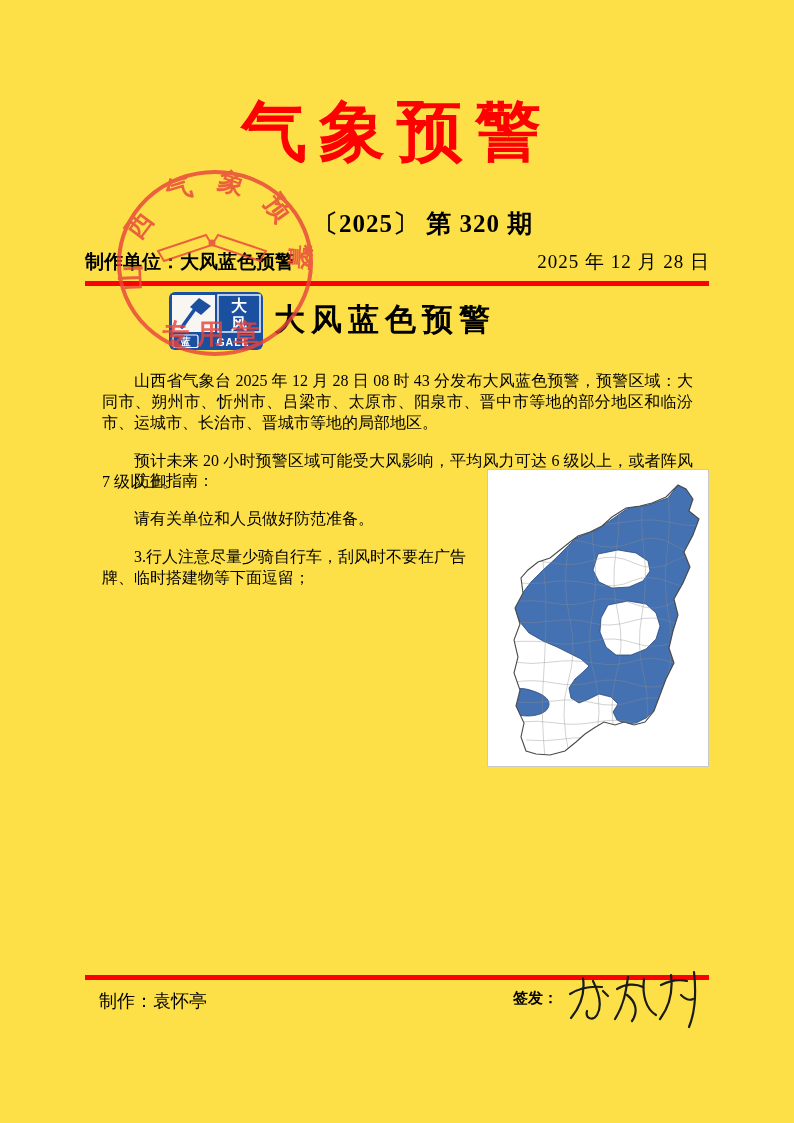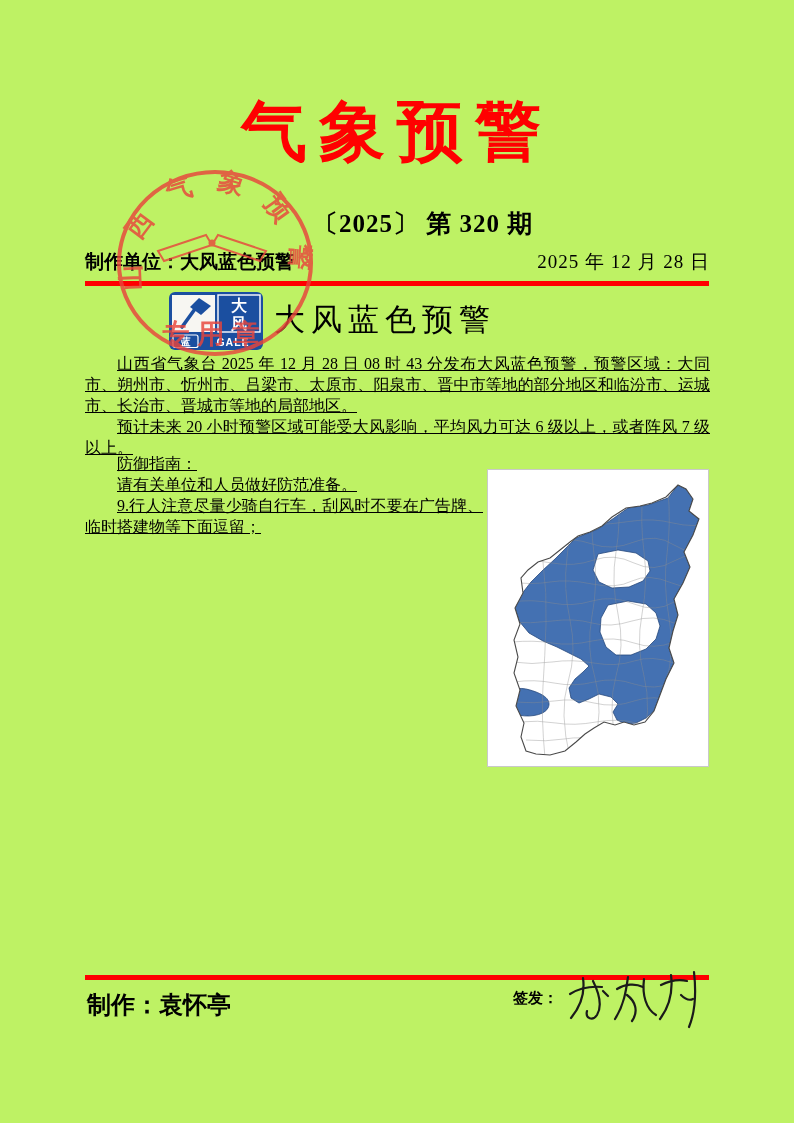--- a/index.html
+++ b/index.html
@@ -1,20 +1,20 @@
 <!DOCTYPE html>
 <html><head>
 <meta charset="utf-8">
 <style>
   html,body{margin:0;padding:0;}
   body{background:#888;}
   .page{
     position:relative;
     width:794px;height:1123px;
-    background:#bef264;
+    background:#fde047;
     margin:0 auto;
     overflow:hidden;
     font-family:"Liberation Serif","DejaVu Serif",serif;
     color:#000;
   }
   .doc-title{
     position:absolute;top:96px;left:0;width:100%;
     text-align:center;
     font-size:66px;font-weight:700;color:#ff0000;
     letter-spacing:12px;line-height:72px;
@@ -34,39 +34,39 @@
   .rule{position:absolute;left:85px;width:624px;background:#ff0000;}
   .rule-top{top:281px;height:5px;}
   .rule-bottom{top:975px;height:5px;}
   .stamp{
     position:absolute;left:112px;top:165px;width:206px;height:196px;
     opacity:.82;pointer-events:none;z-index:30;
   }
   .warning-icon{position:absolute;left:169px;top:292px;z-index:5;}
   .warning-title{
     position:absolute;left:274px;top:299px;
-    font-size:31px;font-weight:400;letter-spacing:6px;
+    font-size:31px;font-weight:700;letter-spacing:6px;
     white-space:nowrap;
   }
   .content-wide{
     position:absolute;left:85px;top:353px;width:625px;
     font-size:16px;line-height:21px;text-align:justify;
   }
   .content-narrow{
     position:absolute;left:85px;top:453px;width:398px;
     font-size:16px;line-height:21px;text-align:justify;
   }
-  .content-wide p,.content-narrow p{margin:0;text-indent:2em;text-decoration:underline;}
+  .content-wide p,.content-narrow p{margin:17px;text-indent:2em;}
   .map-box{
     position:absolute;left:487px;top:469px;width:222px;height:298px;
     border:1px solid #c9c9c9;background:#fff;box-sizing:border-box;
   }
   .footer-maker{
-    position:absolute;left:87px;top:989px;
-    font-size:24px;font-weight:700;white-space:nowrap;
+    position:absolute;left:99px;top:989px;
+    font-size:18px;font-weight:400;white-space:nowrap;
   }
   .footer-signer{
     position:absolute;left:513px;top:989px;
     font-size:15px;font-weight:700;white-space:nowrap;
   }
   .signature{position:absolute;left:562px;top:968px;width:145px;height:64px;}
 </style>
 </head>
 <body>
 
@@ -118,21 +118,21 @@
   <div class="warning-title">大风蓝色预警</div>
 
   <div class="content-wide">
     <p>山西省气象台 2025 年 12 月 28 日 08 时 43 分发布大风蓝色预警，预警区域：大同市、朔州市、忻州市、吕梁市、太原市、阳泉市、晋中市等地的部分地区和临汾市、运城市、长治市、晋城市等地的局部地区。</p>
     <p>预计未来 20 小时预警区域可能受大风影响，平均风力可达 6 级以上，或者阵风 7 级以上。</p>
   </div>
 
   <div class="content-narrow">
     <p>防御指南：</p>
     <p>请有关单位和人员做好防范准备。</p>
-    <p>9.行人注意尽量少骑自行车，刮风时不要在广告牌、临时搭建物等下面逗留；</p>
+    <p>3.行人注意尽量少骑自行车，刮风时不要在广告牌、临时搭建物等下面逗留；</p>
   </div>
 
   <div class="map-box">
     <svg width="220" height="296" viewBox="0 0 220 296">
       <defs>
         <clipPath id="provClip">
           <path d="M 190,15 L 198,19 L 205,29 L 201,41 L 211,49 L 205,65 L 196,82 L 202,97 L 195,113 L 186,129 L 190,145 L 185,161 L 181,178 L 186,193 L 178,209 L 172,225 L 166,241 L 157,252 L 146,255 L 136,252 L 127,255 L 116,252 L 106,258 L 97,264 L 88,272 L 77,281 L 62,285 L 48,284 L 38,281 L 33,267 L 36,253 L 28,236 L 32,220 L 26,203 L 30,187 L 26,170 L 32,154 L 27,138 L 35,123 L 33,108 L 40,100 L 50,92 L 62,88 L 72,80 L 82,72 L 90,66 L 102,62 L 114,56 L 124,47 L 138,38 L 152,36 L 164,33 L 178,27 Z"></path>
         </clipPath>
       </defs>
 

